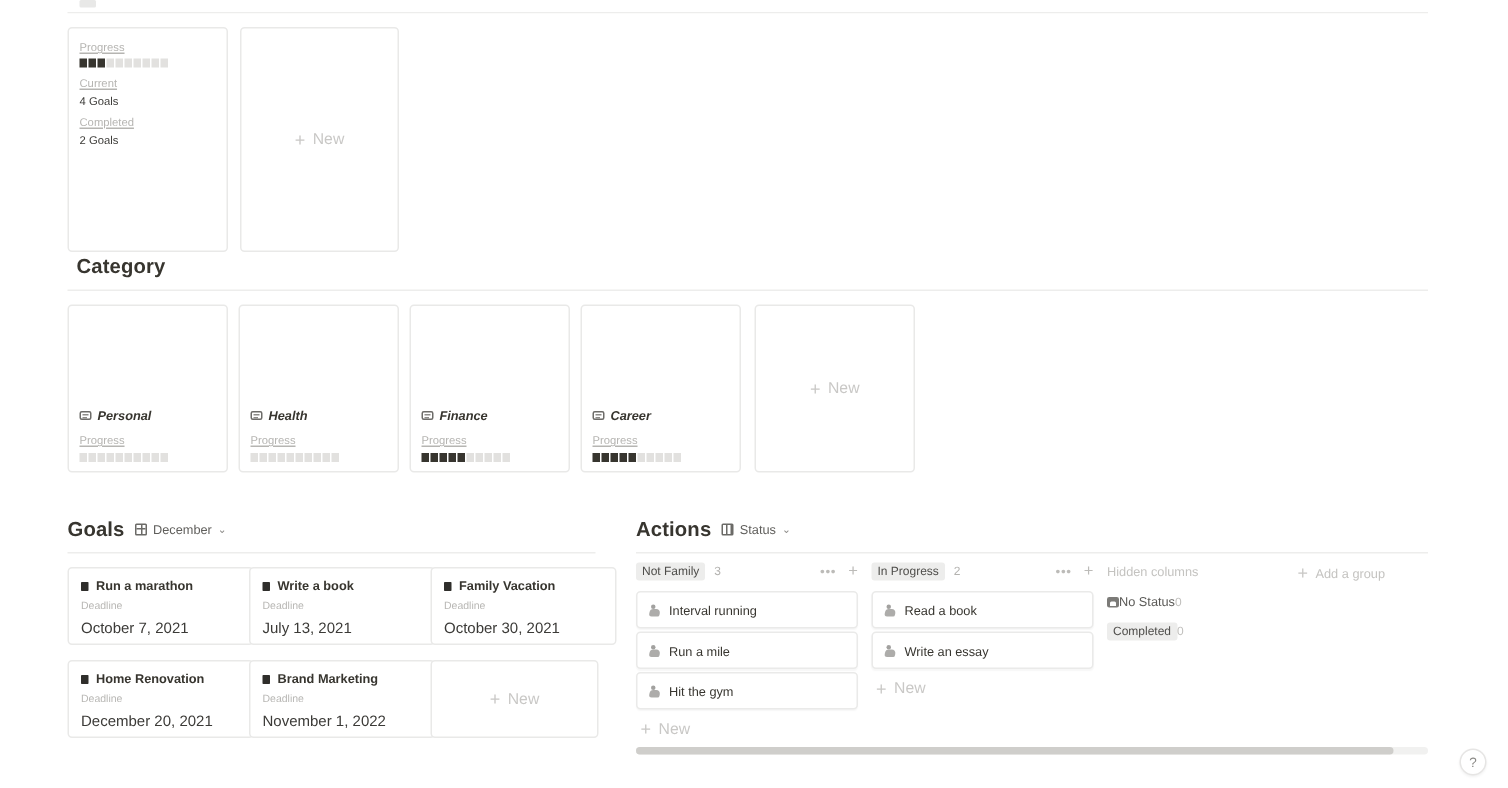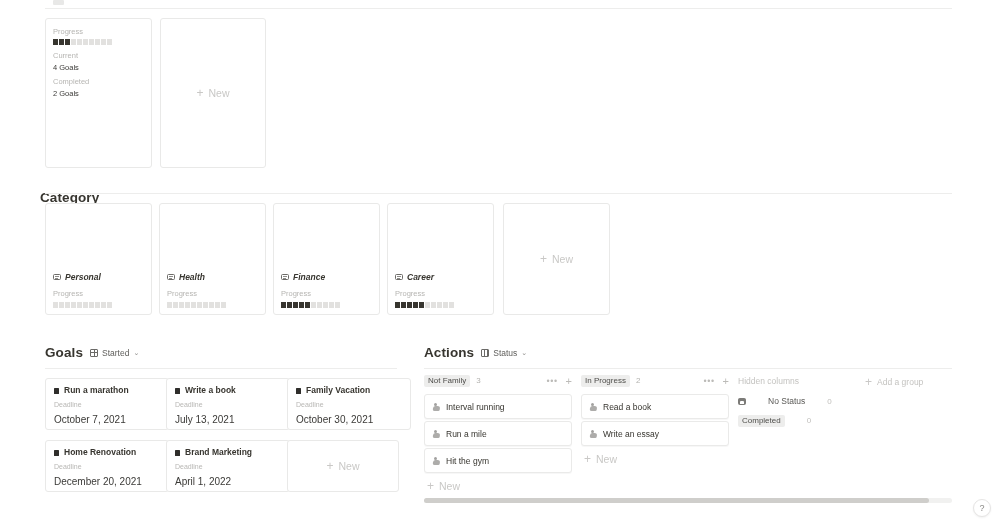--- a/index.html
+++ b/index.html
@@ -96,20 +96,21 @@
     color: #2f2e2b;
   }
   .year-body {
     padding: 8px 7px 6px 7px;
   }
   .prop-label {
     font-size: 7.5px;
     color: #b6b5b2;
     margin-bottom: 3px;
     line-height: 1.2;
+    text-decoration: underline;
   }
   .prop-value {
     font-size: 7.5px;
     color: #3b3a37;
     margin-bottom: 5px;
     line-height: 1.2;
   }
   .blockbar {
     display: flex;
     gap: 1px;
@@ -377,21 +378,21 @@
   
   .hidden-label {
     position: absolute;
     font-size: 8.5px;
     color: #c4c3c0;
   }
   .hidden-row {
     position: absolute;
     display: flex;
     align-items: center;
-    gap: 22px;
+    gap: 0;
   }
   .hidden-name {
     font-size: 8.5px;
     color: #5a5956;
   }
   .hidden-count {
     font-size: 8px;
     color: #c0bfbc;
   }
   .add-group {
@@ -465,21 +466,21 @@
     </div>
   </div>
 
   <div class="card card-empty new-card-top">
     <span class="plus-new">
       <span class="plus-glyph">+</span>
       <span>New</span>
     </span>
   </div>
 
-  <div class="section-head" style="left:40px; top:170px;margin-top:20px;">
+  <div class="section-head" style="left:51px; top:170px;">
     <span class="section-title">Category</span>
   </div>
   <div class="rule" style="left:45px; top:193px; width:907px;"></div>
 
   <div id="category-cards">
       <div class="cat-card" style="left: 45px;">
         <div class="cat-name">
           <span class="ic ic-page"></span>
           <span>Personal</span>
         </div>
@@ -560,21 +561,21 @@
     <span class="plus-new">
       <span class="plus-glyph">+</span>
       <span>New</span>
     </span>
   </div>
 
   <div class="section-head" style="left:45px; top:345px;">
     <span class="section-title">Goals</span>
     <span class="view-chip">
       <span class="ic ic-grid"></span>
-      <span>Started</span>
+      <span>December</span>
       <span class="chev">⌄</span>
     </span>
   </div>
   <div class="rule" style="left:45px; top:368px; width:352px;"></div>
 
   <div id="goal-cards">
       <div class="goal-card" style="left: 45px; top: 378px;">
         <div class="goal-name">
           <span class="ic ic-sq"></span>
           <span>Run a marathon</span>
@@ -605,21 +606,21 @@
         </div>
         <div class="goal-sub-label">Deadline</div>
         <div class="goal-sub-value">December 20, 2021</div>
       </div>
       <div class="goal-card" style="left: 166px; top: 440px;">
         <div class="goal-name">
           <span class="ic ic-sq"></span>
           <span>Brand Marketing</span>
         </div>
         <div class="goal-sub-label">Deadline</div>
-        <div class="goal-sub-value">April 1, 2022</div>
+        <div class="goal-sub-value">November 1, 2022</div>
       </div>
     </div>
 
   <div class="card card-empty goal-new" style="left:287px; top:440px;">
     <span class="plus-new">
       <span class="plus-glyph">+</span>
       <span>New</span>
     </span>
   </div>
 

